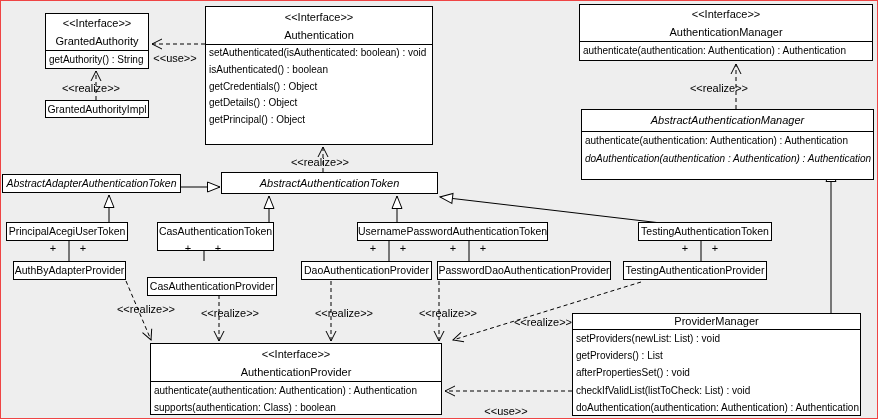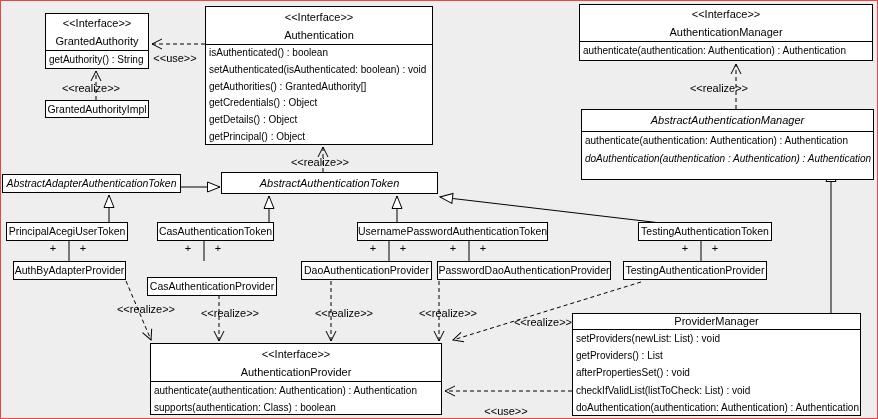--- a/index.html
+++ b/index.html
@@ -93,23 +93,22 @@
   <div class="cls" style="left:44px;top:99px;width:104px;height:18px">
     <span class="nm1" style="line-height:16px">GrantedAuthorityImpl</span>
   </div>
 
   <div class="cls" style="left:204px;top:5px;width:228px;height:139px">
     <div class="hd">
       <div class="st" style="line-height:20px">&lt;&lt;Interface&gt;&gt;</div>
       <div class="nm">Authentication</div>
     </div>
     <div class="body">
+      <div class="m" style="line-height:16.8px">setAuthenticated(isAuthenticated: boolean) : void</div>
       <div class="m" style="line-height:16.8px">isAuthenticated() : boolean</div>
-      <div class="m" style="line-height:16.8px">setAuthenticated(isAuthenticated: boolean) : void</div>
-      <div class="m" style="line-height:16.8px">getAuthorities() : GrantedAuthority[]</div>
       <div class="m" style="line-height:16.8px">getCredentials() : Object</div>
       <div class="m" style="line-height:16.8px">getDetails() : Object</div>
       <div class="m" style="line-height:16.8px">getPrincipal() : Object</div>
     </div>
   </div>
 
   <div class="cls" style="left:578px;top:3px;width:294px;height:57px">
     <div class="hd">
       <div class="st">&lt;&lt;Interface&gt;&gt;</div>
       <div class="nm">AuthenticationManager</div>
@@ -134,21 +133,21 @@
   </div>
 
   <div class="cls" style="left:220px;top:171px;width:217px;height:22px">
     <span class="nm1 it" style="line-height:20px;font-size:11px">AbstractAuthenticationToken</span>
   </div>
 
   <div class="cls" style="left:5px;top:221px;width:122px;height:19px">
     <span class="nm1" style="line-height:17px">PrincipalAcegiUserToken</span>
   </div>
 
-  <div class="cls" style="left:156px;top:221px;width:117px;height:19px">
+  <div class="cls" style="left:156px;top:221px;width:117px;height:29px">
     <span class="nm1" style="line-height:17px">CasAuthenticationToken</span>
   </div>
 
   <div class="cls" style="left:356px;top:221px;width:191px;height:19px">
     <span class="nm1" style="line-height:17px">UsernamePasswordAuthenticationToken</span>
   </div>
 
   <div class="cls" style="left:637px;top:221px;width:134px;height:19px">
     <span class="nm1" style="line-height:17px">TestingAuthenticationToken</span>
   </div>

